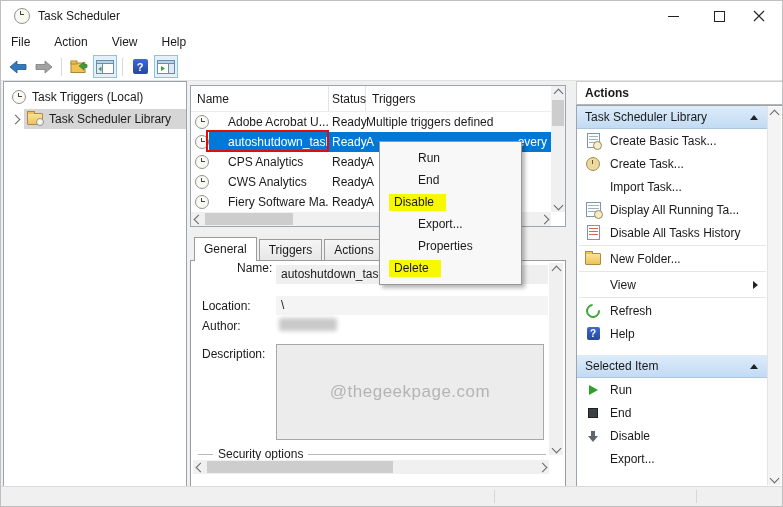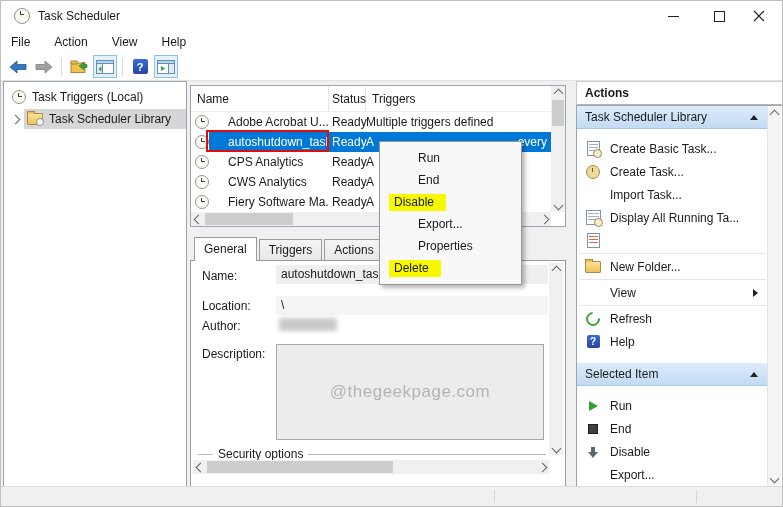--- a/index.html
+++ b/index.html
@@ -121,21 +121,21 @@
   .ap-header{height:22px;background:linear-gradient(#ddecfb,#c2dbf3);border-bottom:1px solid #abc8e3;
              display:flex;align-items:center;padding:0 10px 0 8px;}
   .ap-header .lbl{flex:1;}
   .ap-item{height:23px;display:flex;align-items:center;padding:0 10px 0 8px;}
   .ap-item .ico{width:16px;margin-right:9px;display:flex;justify-content:center;flex:none;}
   .ap-item .lbl{flex:1;white-space:nowrap;overflow:hidden;}
   .ap-sep{height:1px;background:#e6e6e6;margin:1px 2px;}
   .ap-scroll{position:absolute;right:1px;top:1px;bottom:1px;width:13px;background:#f4f4f4;border-left:1px solid #e3e3e3;
              display:flex;flex-direction:column;align-items:center;}
   .mt10{margin-top:10px;}
-  .pad-top4{padding-top:8px;}
+  .pad-top4{padding-top:0;}
 
   
   .statusbar{position:absolute;left:0;right:0;bottom:0;height:19px;background:#f0f0f0;border-top:1px solid #dadada;}
   .sb-sep{position:absolute;top:3px;bottom:3px;width:1px;background:#d6d6d6;}
 </style>
 </head>
 <body>
 
 <div class="root">
 
@@ -311,21 +311,21 @@
     </div>
 
     <div class="details-panel">
       <div class="tabs">
         <div class="tab active">General</div>
         <div class="tab">Triggers</div>
         <div class="tab">Actions</div>
         <div class="tab">Conditions</div>
       </div>
       <div class="dp-content">
-        <span class="fld-label" style="top:8px;">Name:</span>
+        <span class="fld-label" style="top:0;margin-left:35px;">Name:</span>
         <div class="fld-strip" style="top:4px;">autoshutdown_task</div>
 
         <span class="fld-label" style="top:38px;">Location:</span>
         <div class="fld-strip" style="top:35px;background:#f4f4f4;">\</div>
 
         <span class="fld-label" style="top:58px;">Author:</span>
         <div class="blur-block"></div>
 
         <span class="fld-label" style="top:86px;">Description:</span>
         <div class="desc-box">
@@ -391,20 +391,21 @@
                   <span class="doc-icon" style="width:13px;">
                     <span class="mini-clock"></span>
                   </span>
                 </span>
               <span class="lbl">Display All Running Ta...</span>
             </div>
             <div class="ap-item">
               <span class="ico">
                   <span class="doc-icon red"></span>
                 </span>
+              <span class="lbl">Disable All Tasks History</span>
             </div>
             <div class="ap-sep"></div>
             <div class="ap-item">
               <span class="ico">
                   <span class="folder"></span>
                 </span>
               <span class="lbl">New Folder...</span>
             </div>
             <div class="ap-sep"></div>
             <div class="ap-item">

